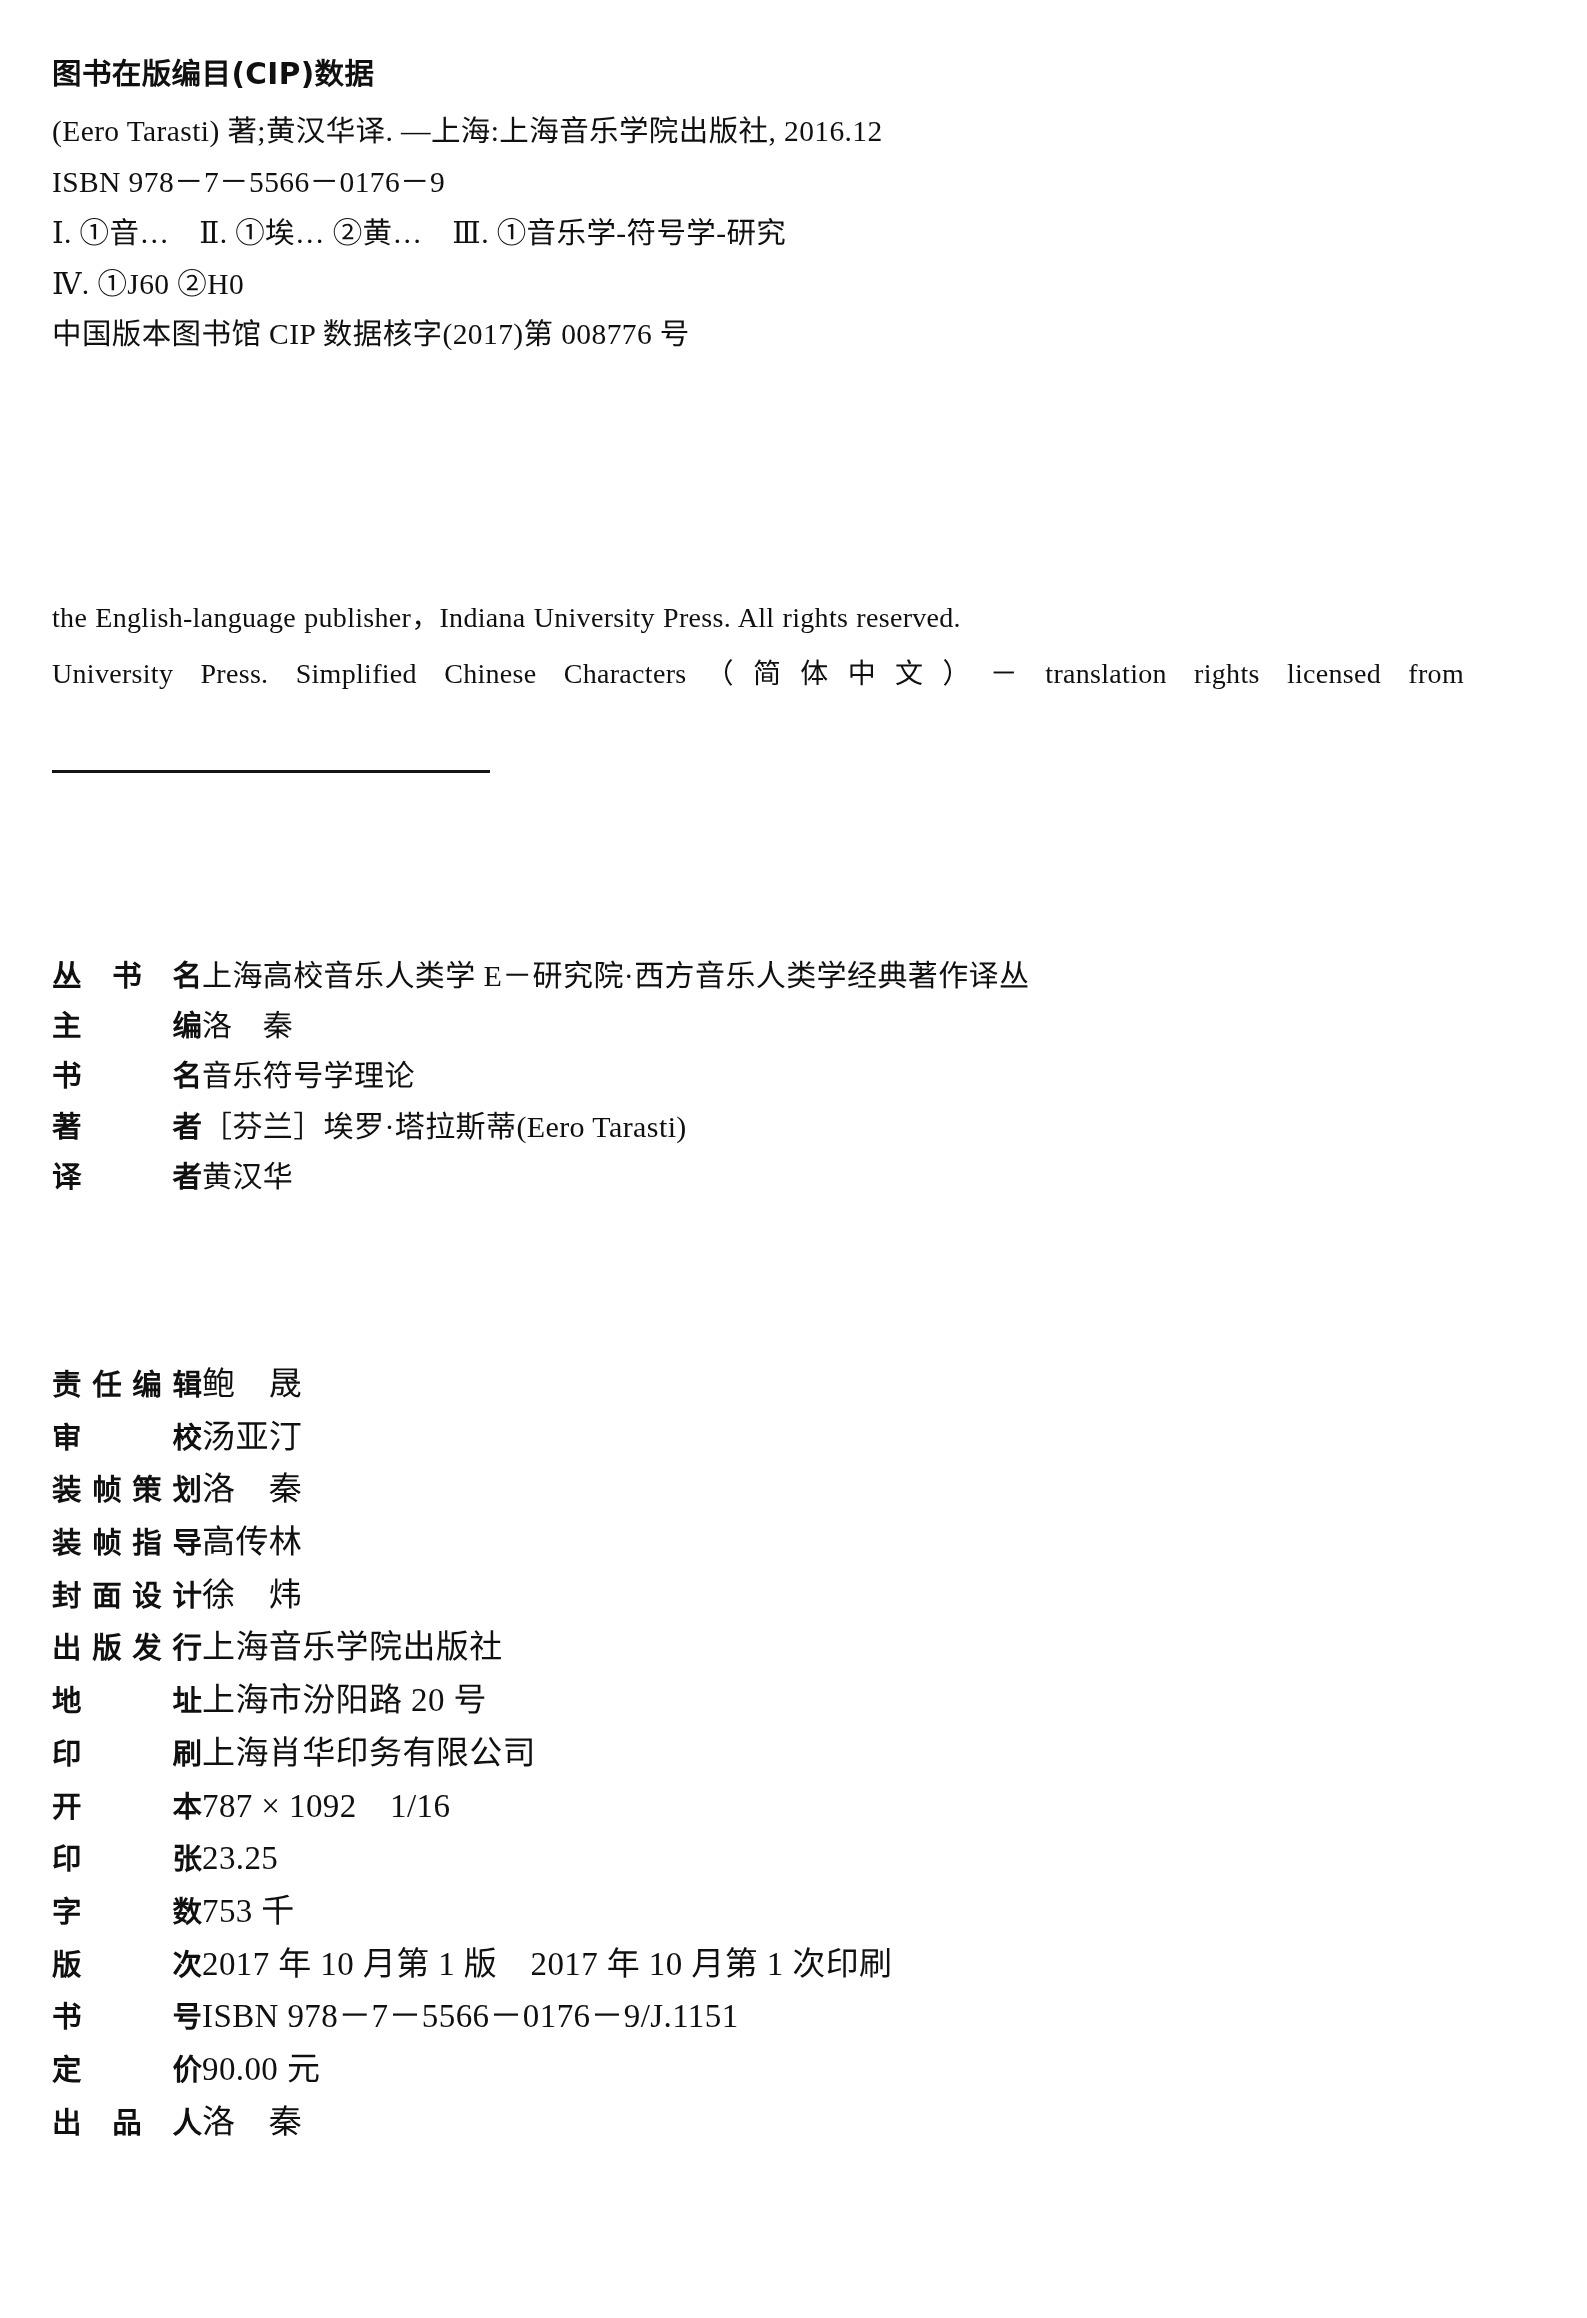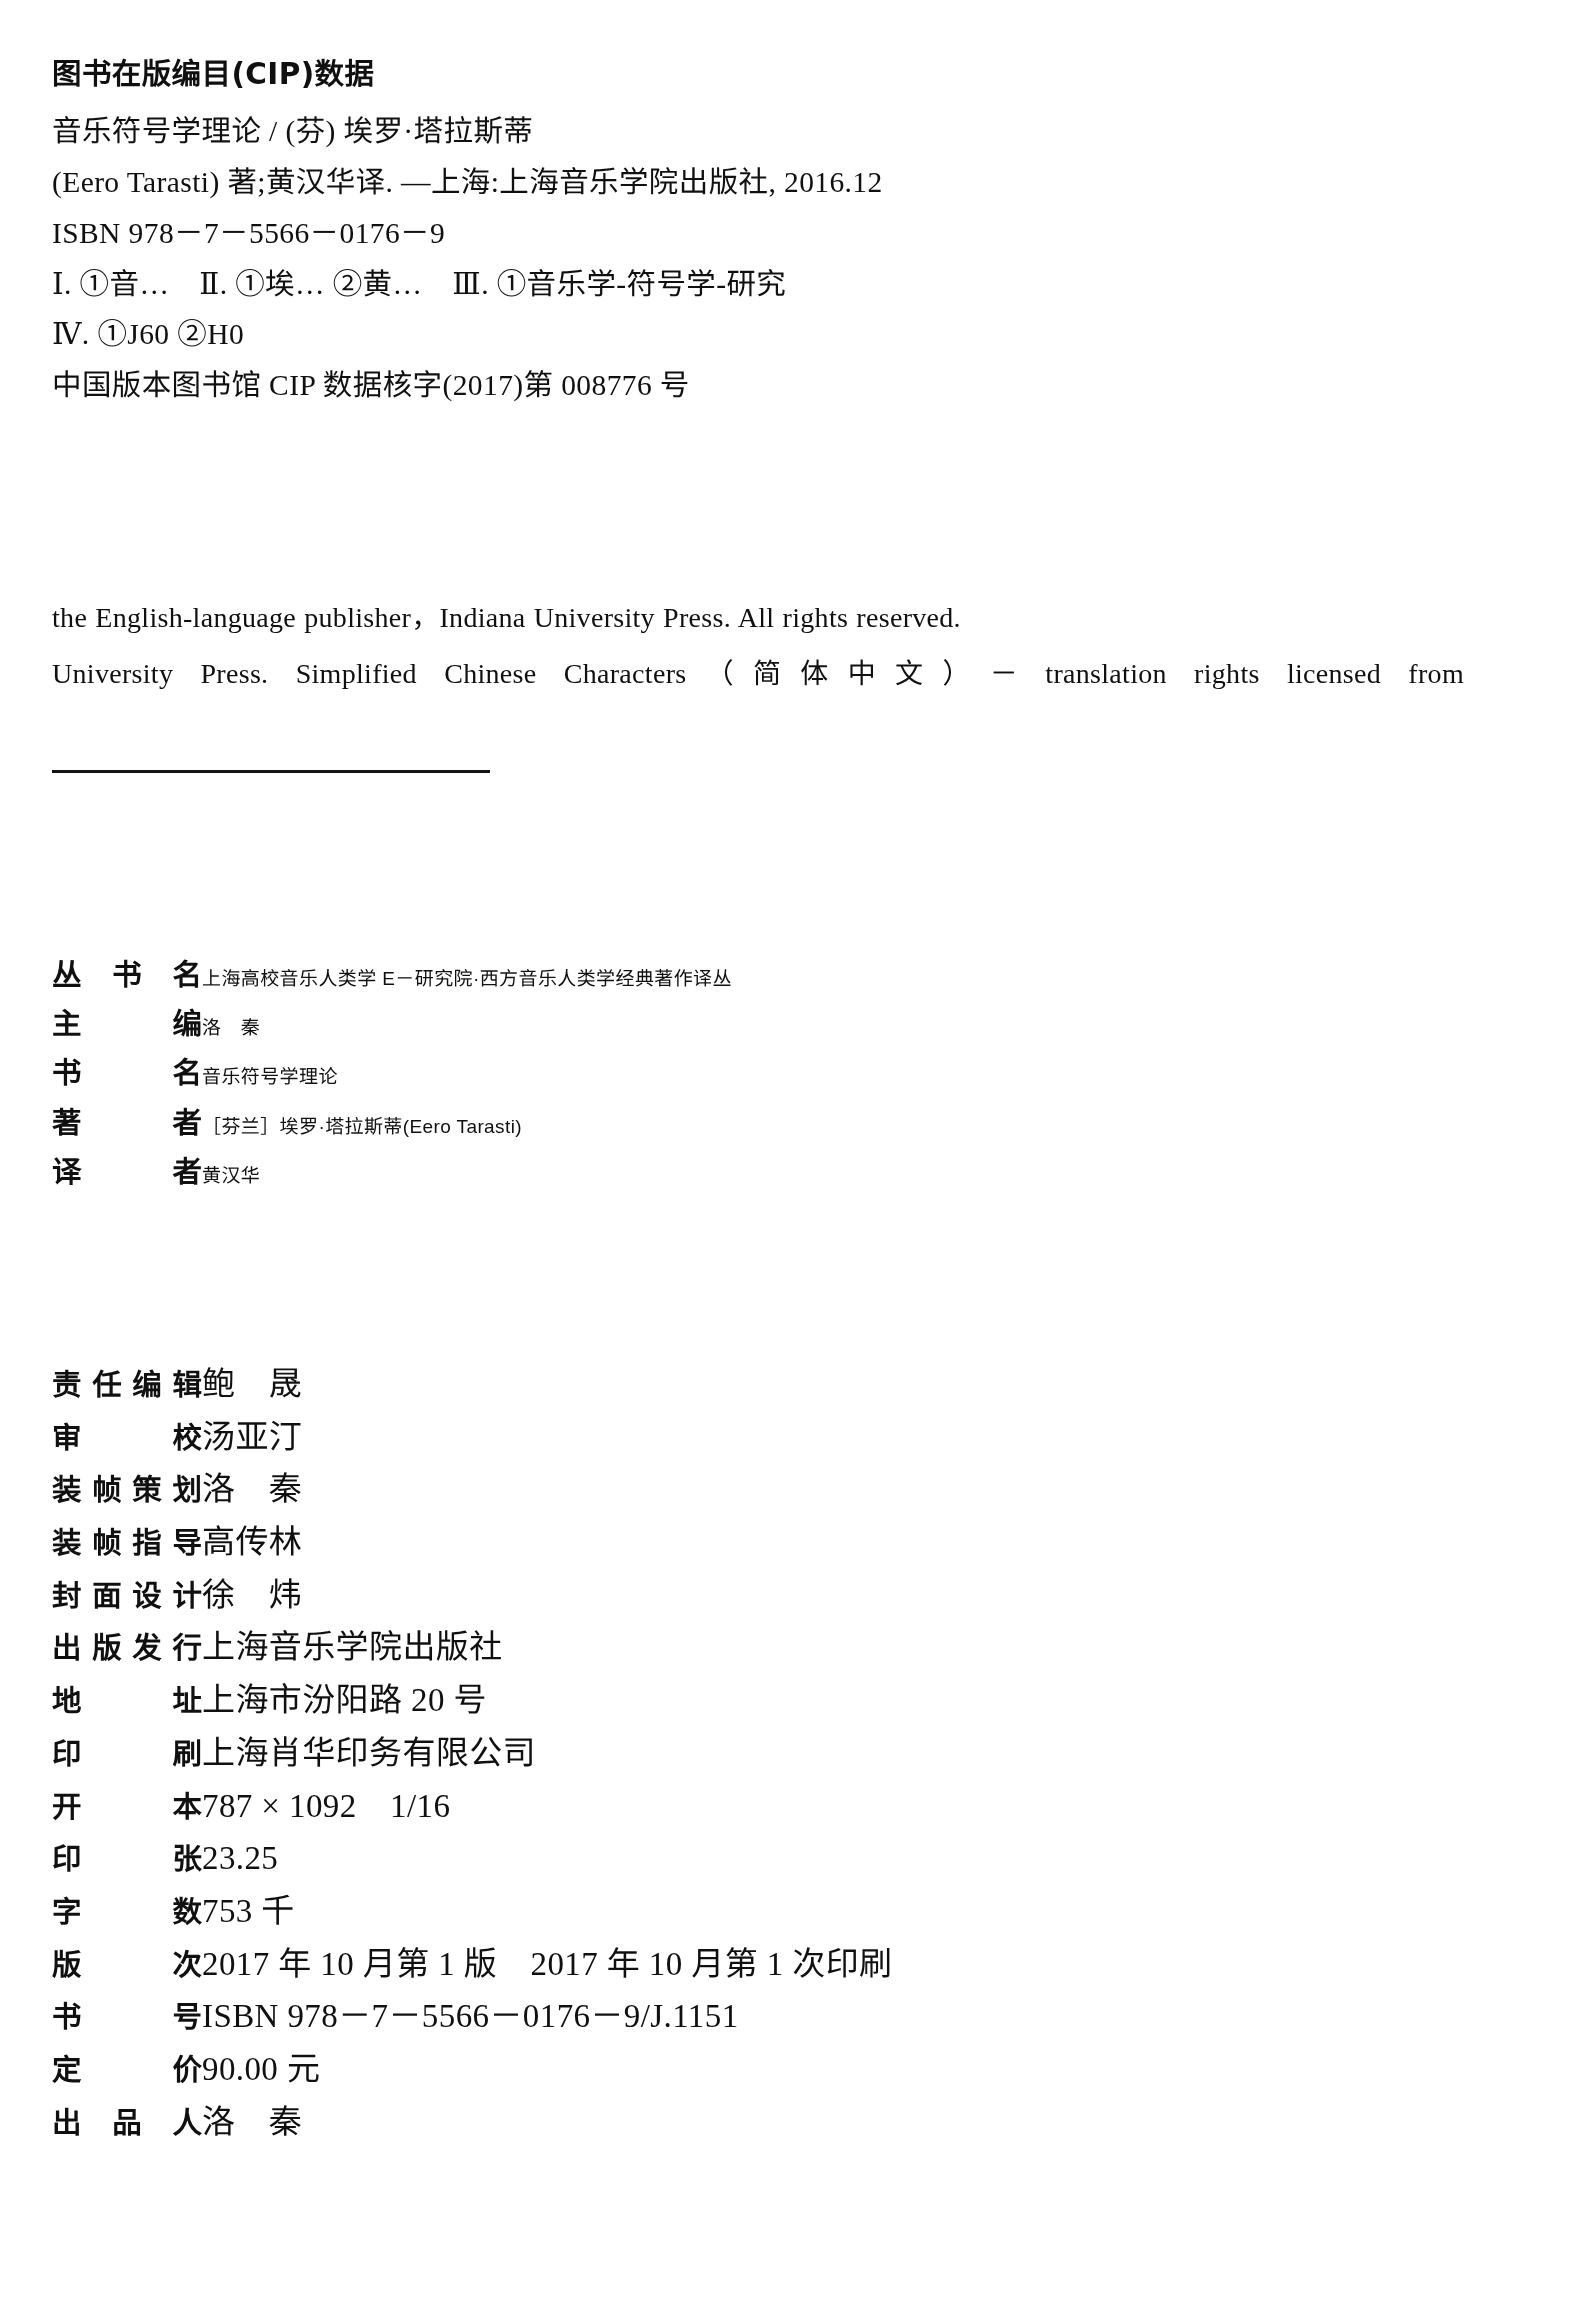--- a/index.html
+++ b/index.html
@@ -107,22 +107,22 @@
   .meta-label {
     font-family: "DejaVu Sans", "Liberation Sans", sans-serif;
     font-weight: bold;
     font-size: 29.5px;
     width: 150px;
     display: inline-flex;
     justify-content: space-between;
     letter-spacing: 0;
   }
   .meta-value {
-    font-family: Liberation Sans, sans-serif;
-    font-size: 19px;
+    font-family: Liberation Serif, serif;
+    font-size: 30px;
     letter-spacing: 0.4px;
   }
 
   
   .colophon-block {
     position: absolute;
     left: 52px;
     top: 1368px;
   }
   .colo-row {
@@ -146,21 +146,20 @@
     letter-spacing: 0.4px;
   }
 </style>
 </head>
 <body>
 
 <div class="page">
 
   <section class="cip-block">
     <div class="cip-heading">图书在版编目(CIP)数据</div>
-    <div class="cip-line">音乐符号学理论 / (芬) 埃罗·塔拉斯蒂</div>
     <div class="cip-line">(Eero Tarasti) 著;黄汉华译. —上海:上海音乐学院出版社, 2016.12</div>
     <div class="cip-line">ISBN 978－7－5566－0176－9</div>
     <div class="cip-line">Ⅰ. ①音…　Ⅱ. ①埃… ②黄…　Ⅲ. ①音乐学-符号学-研究</div>
     <div class="cip-line">Ⅳ. ①J60 ②H0</div>
     <div class="cip-line">中国版本图书馆 CIP 数据核字(2017)第 008776 号</div>
   </section>
 
   <section class="eng-block">
     <div class="eng-line jst last">the English-language publisher，Indiana University Press. All rights reserved.</div>
     <div class="eng-line jst">University Press. Simplified Chinese Characters（简体中文）－ translation rights licensed from</div>

